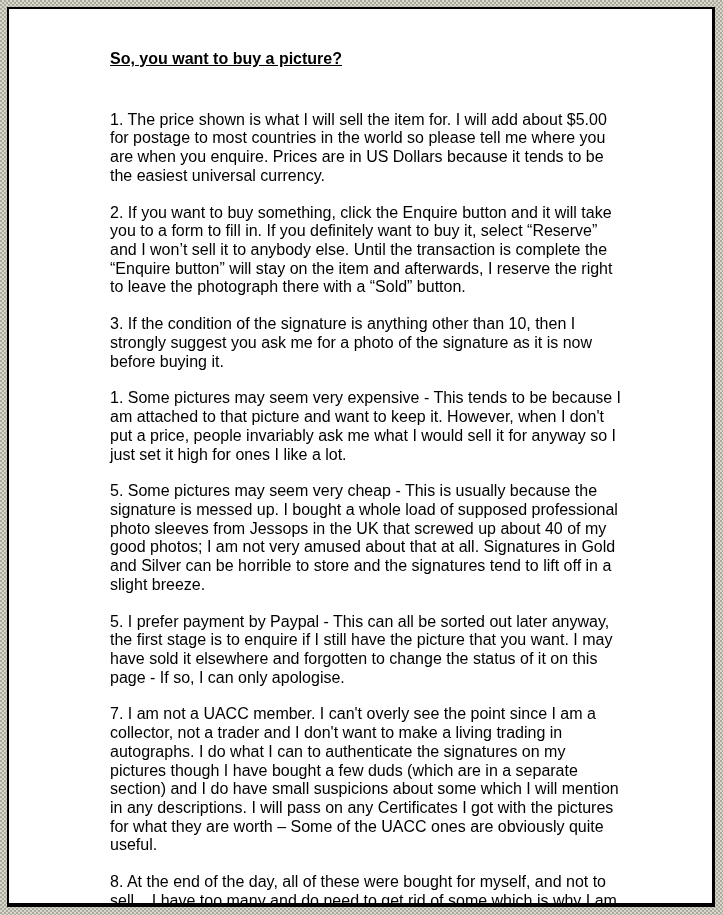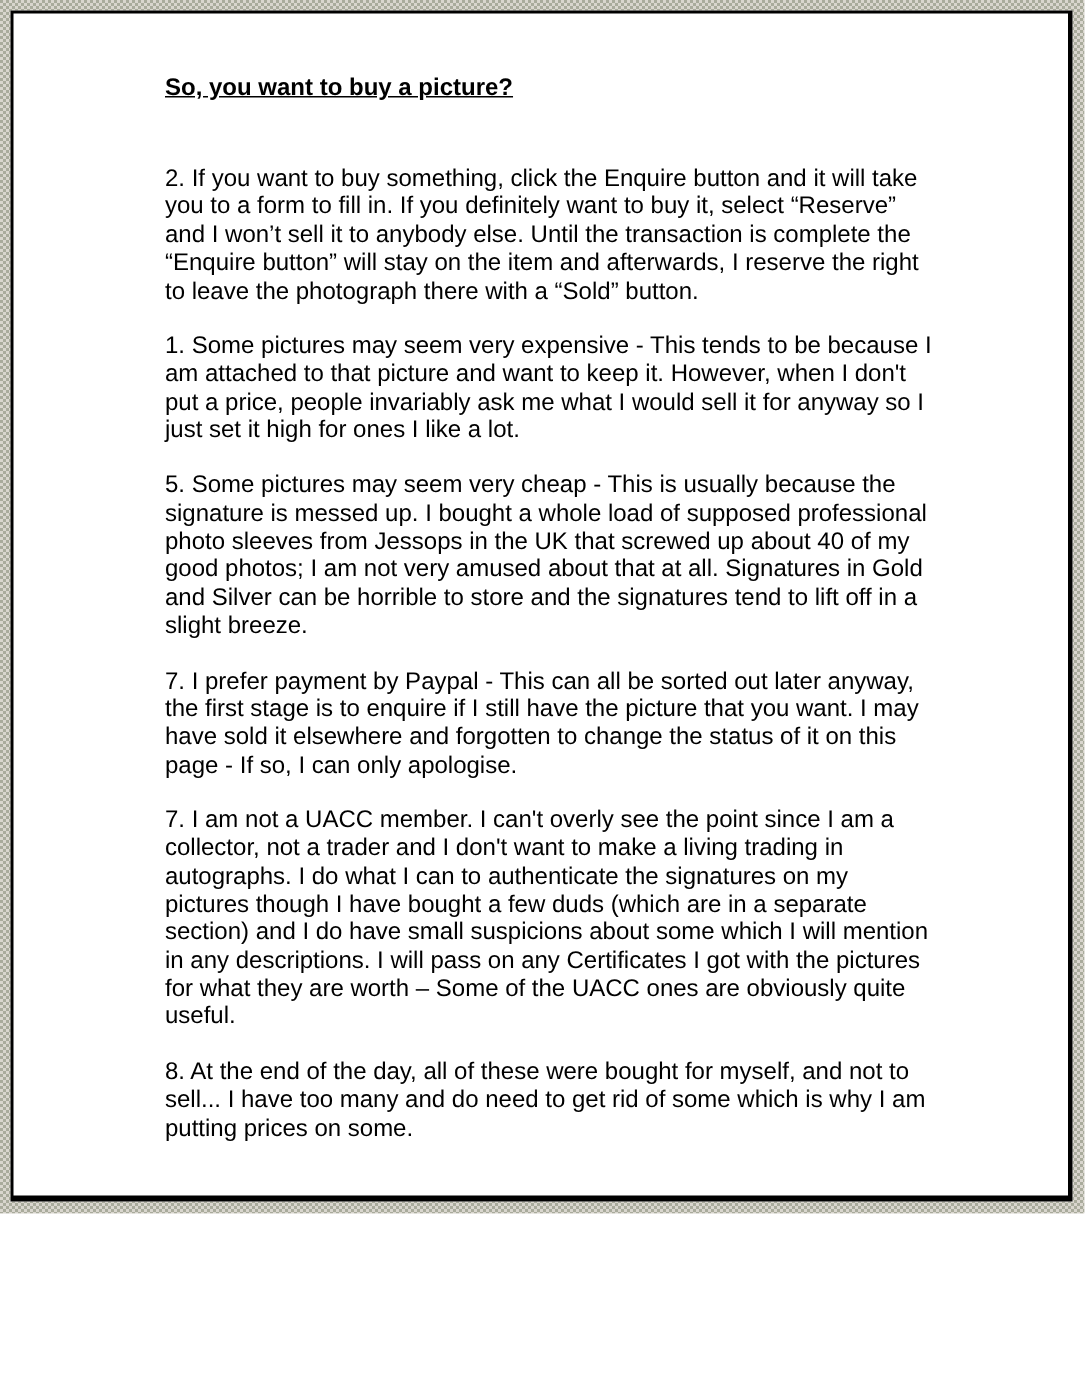--- a/index.html
+++ b/index.html
@@ -2,21 +2,21 @@
 <html><head>
 <meta charset="utf-8">
 <style>
   html, body {
     margin: 0;
     padding: 0;
     background: #ffffff;
   }
   .frame {
     width: 723px;
-    height: 809px;
+    height: 915px;
     box-sizing: border-box;
     padding: 7px 8px 8px 7px;
     background-color: #c6c4ba;
     background-image: conic-gradient(#d9d6ce 25%, #a9ab9c 25% 50%, #d9d6ce 50% 75%, #a9ab9c 75%);
     background-size: 4px 4px;
   }
   .page {
     width: 100%;
     height: 100%;
     box-sizing: border-box;
@@ -41,21 +41,23 @@
     margin: 0 0 18px 0;
   }
 </style>
 </head>
 <body>
 
 <div class="frame">
   <div class="page">
     <div class="heading">So, you want to buy a picture?</div>
 
+    <p class="para">1. The price shown is what I will sell the item for. I will add about $5.00 for postage to most countries in the world so please tell me where you are when you enquire. Prices are in US Dollars because it tends to be the easiest universal currency.</p>
     <p class="para">2. If you want to buy something, click the Enquire button and it will take you to a form to fill in. If you definitely want to buy it, select “Reserve” and I won’t sell it to anybody else. Until the transaction is complete the “Enquire button” will stay on the item and afterwards, I reserve the right to leave the photograph there with a “Sold” button.</p>
+    <p class="para">3. If the condition of the signature is anything other than 10, then I strongly suggest you ask me for a photo of the signature as it is now before buying it.</p>
     <p class="para">1. Some pictures may seem very expensive - This tends to be because I am attached to that picture and want to keep it. However, when I don't put a price, people invariably ask me what I would sell it for anyway so I just set it high for ones I like a lot.</p>
     <p class="para">5. Some pictures may seem very cheap - This is usually because the signature is messed up. I bought a whole load of supposed professional photo sleeves from Jessops in the UK that screwed up about 40 of my good photos; I am not very amused about that at all. Signatures in Gold and Silver can be horrible to store and the signatures tend to lift off in a slight breeze.</p>
-    <p class="para">7. I prefer payment by Paypal - This can all be sorted out later anyway, the first stage is to enquire if I still have the picture that you want. I may have sold it elsewhere and forgotten to change the status of it on this page - If so, I can only apologise.</p>
+    <p class="para">5. I prefer payment by Paypal - This can all be sorted out later anyway, the first stage is to enquire if I still have the picture that you want. I may have sold it elsewhere and forgotten to change the status of it on this page - If so, I can only apologise.</p>
     <p class="para">7. I am not a UACC member. I can't overly see the point since I am a collector, not a trader and I don't want to make a living trading in autographs. I do what I can to authenticate the signatures on my pictures though I have bought a few duds (which are in a separate section) and I do have small suspicions about some which I will mention in any descriptions. I will pass on any Certificates I got with the pictures for what they are worth – Some of the UACC ones are obviously quite useful.</p>
     <p class="para">8. At the end of the day, all of these were bought for myself, and not to sell... I have too many and do need to get rid of some which is why I am putting prices on some.</p>
 
   </div>
 </div>
 
 </body></html>

